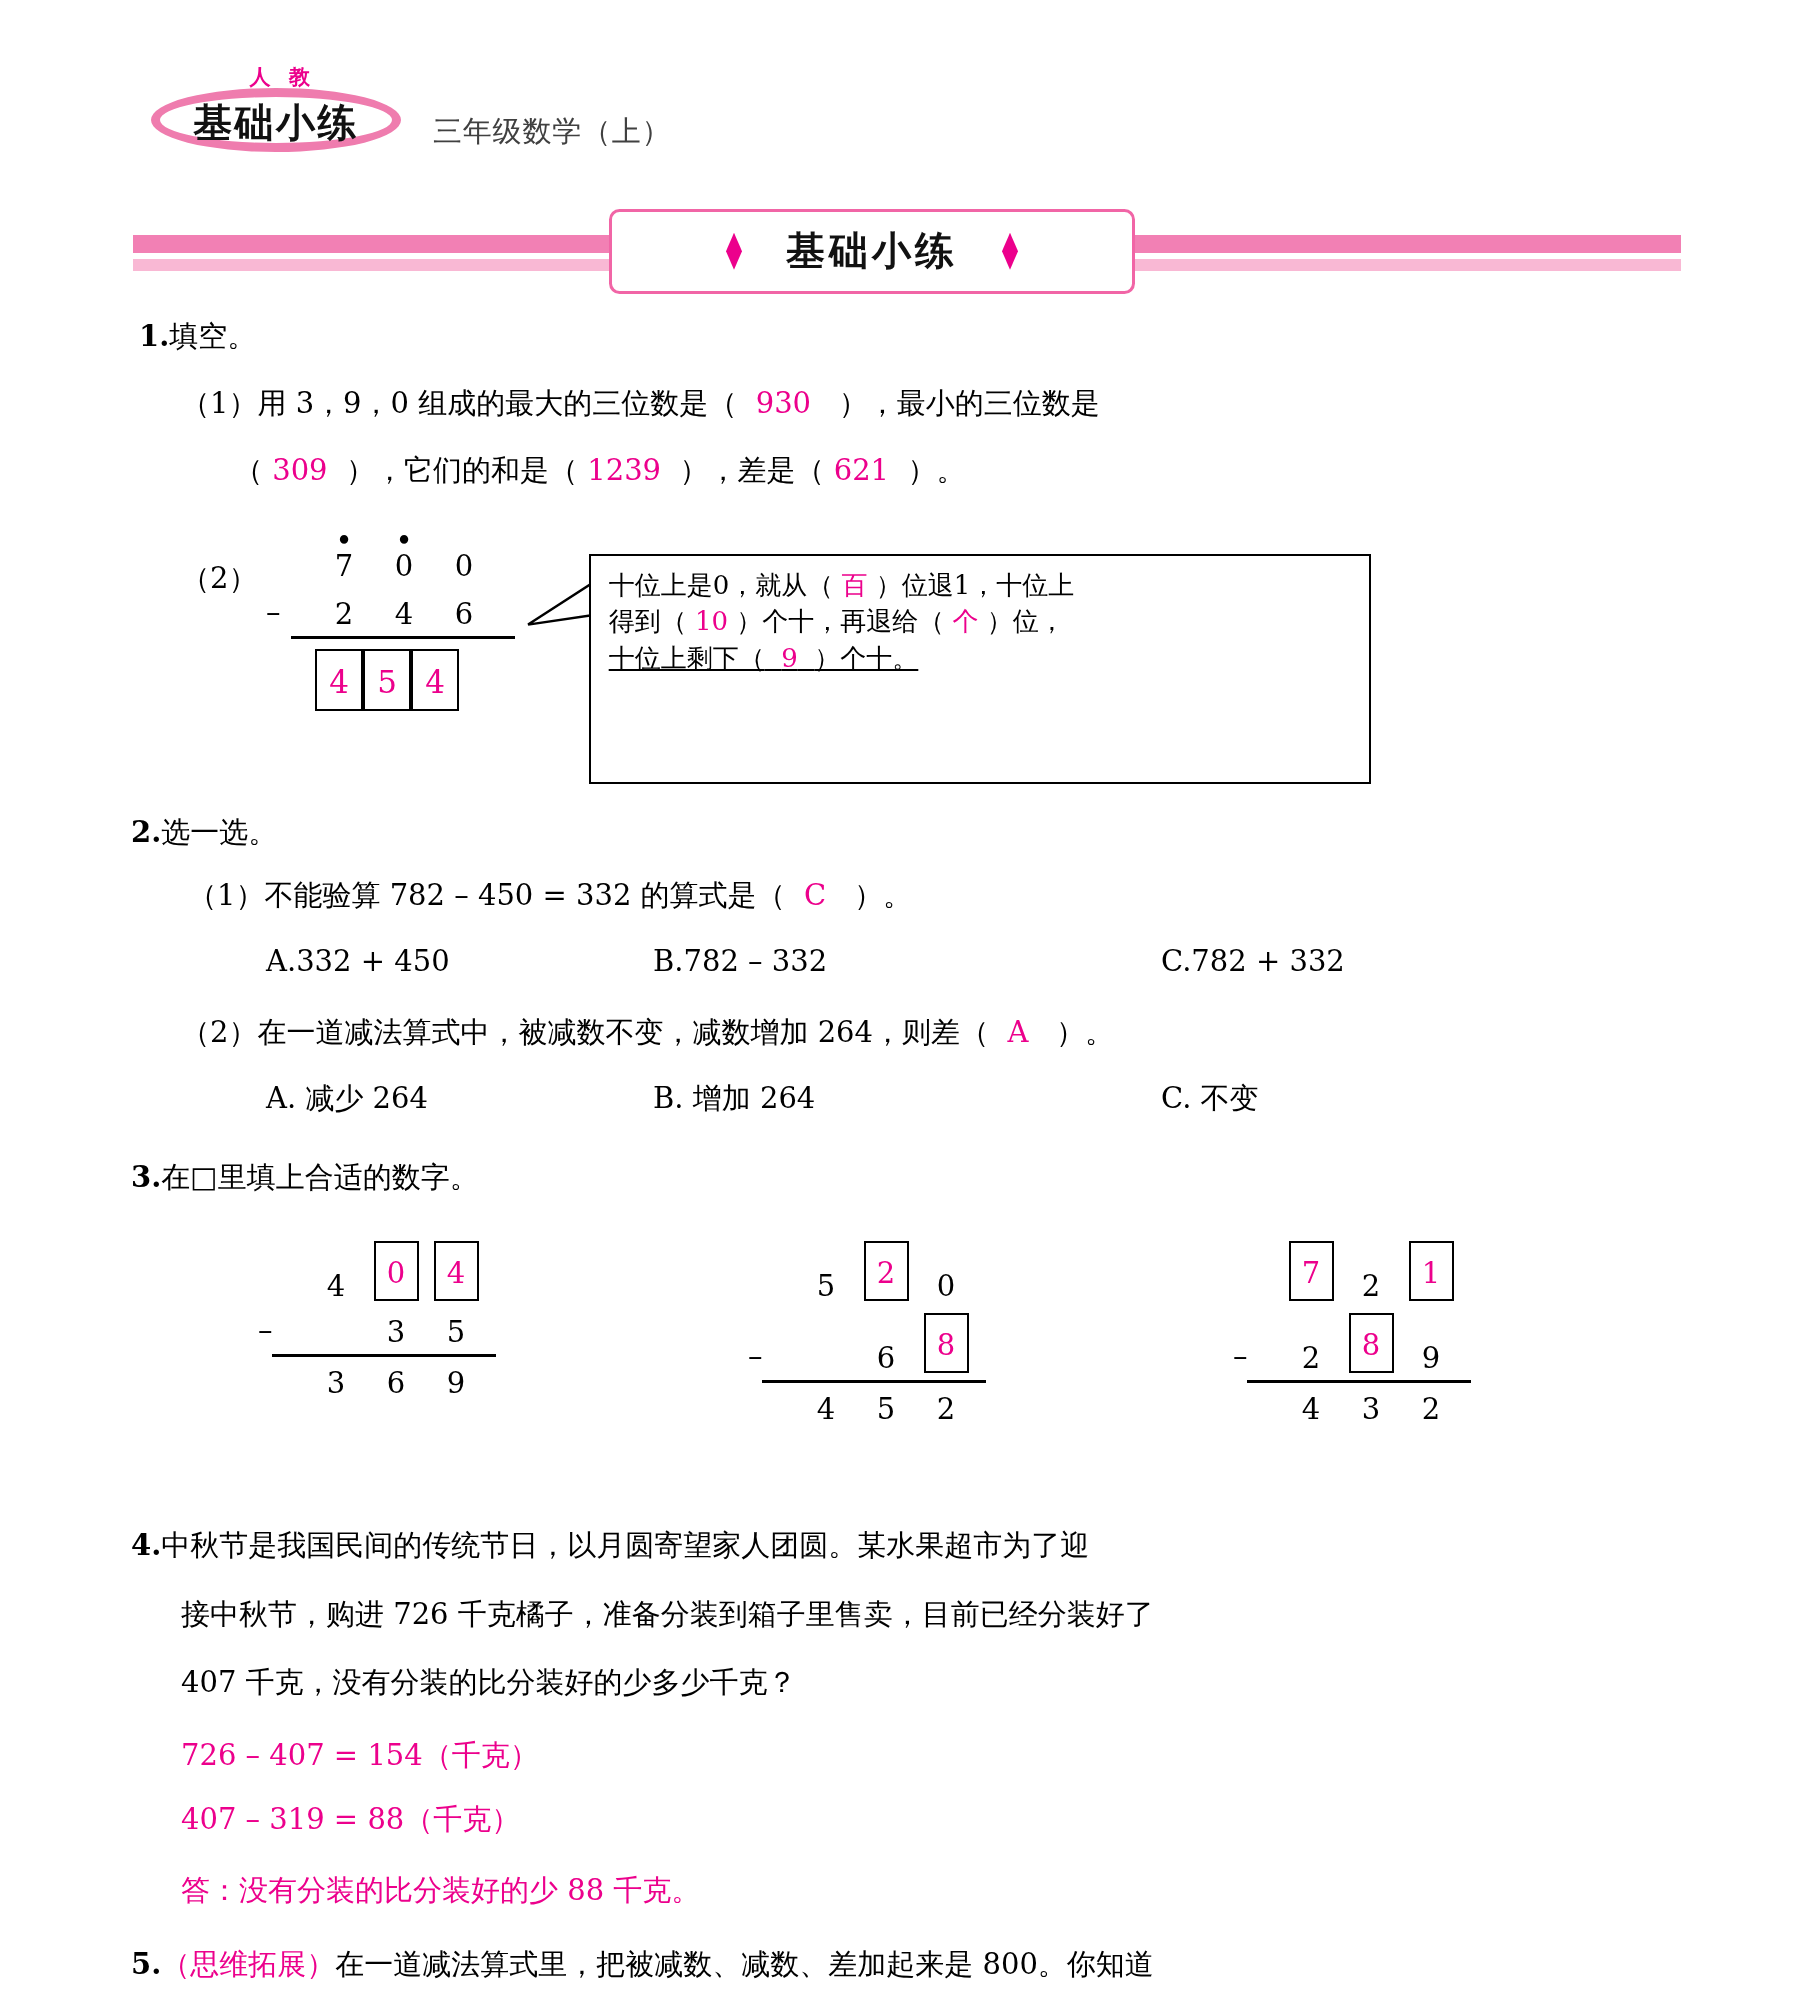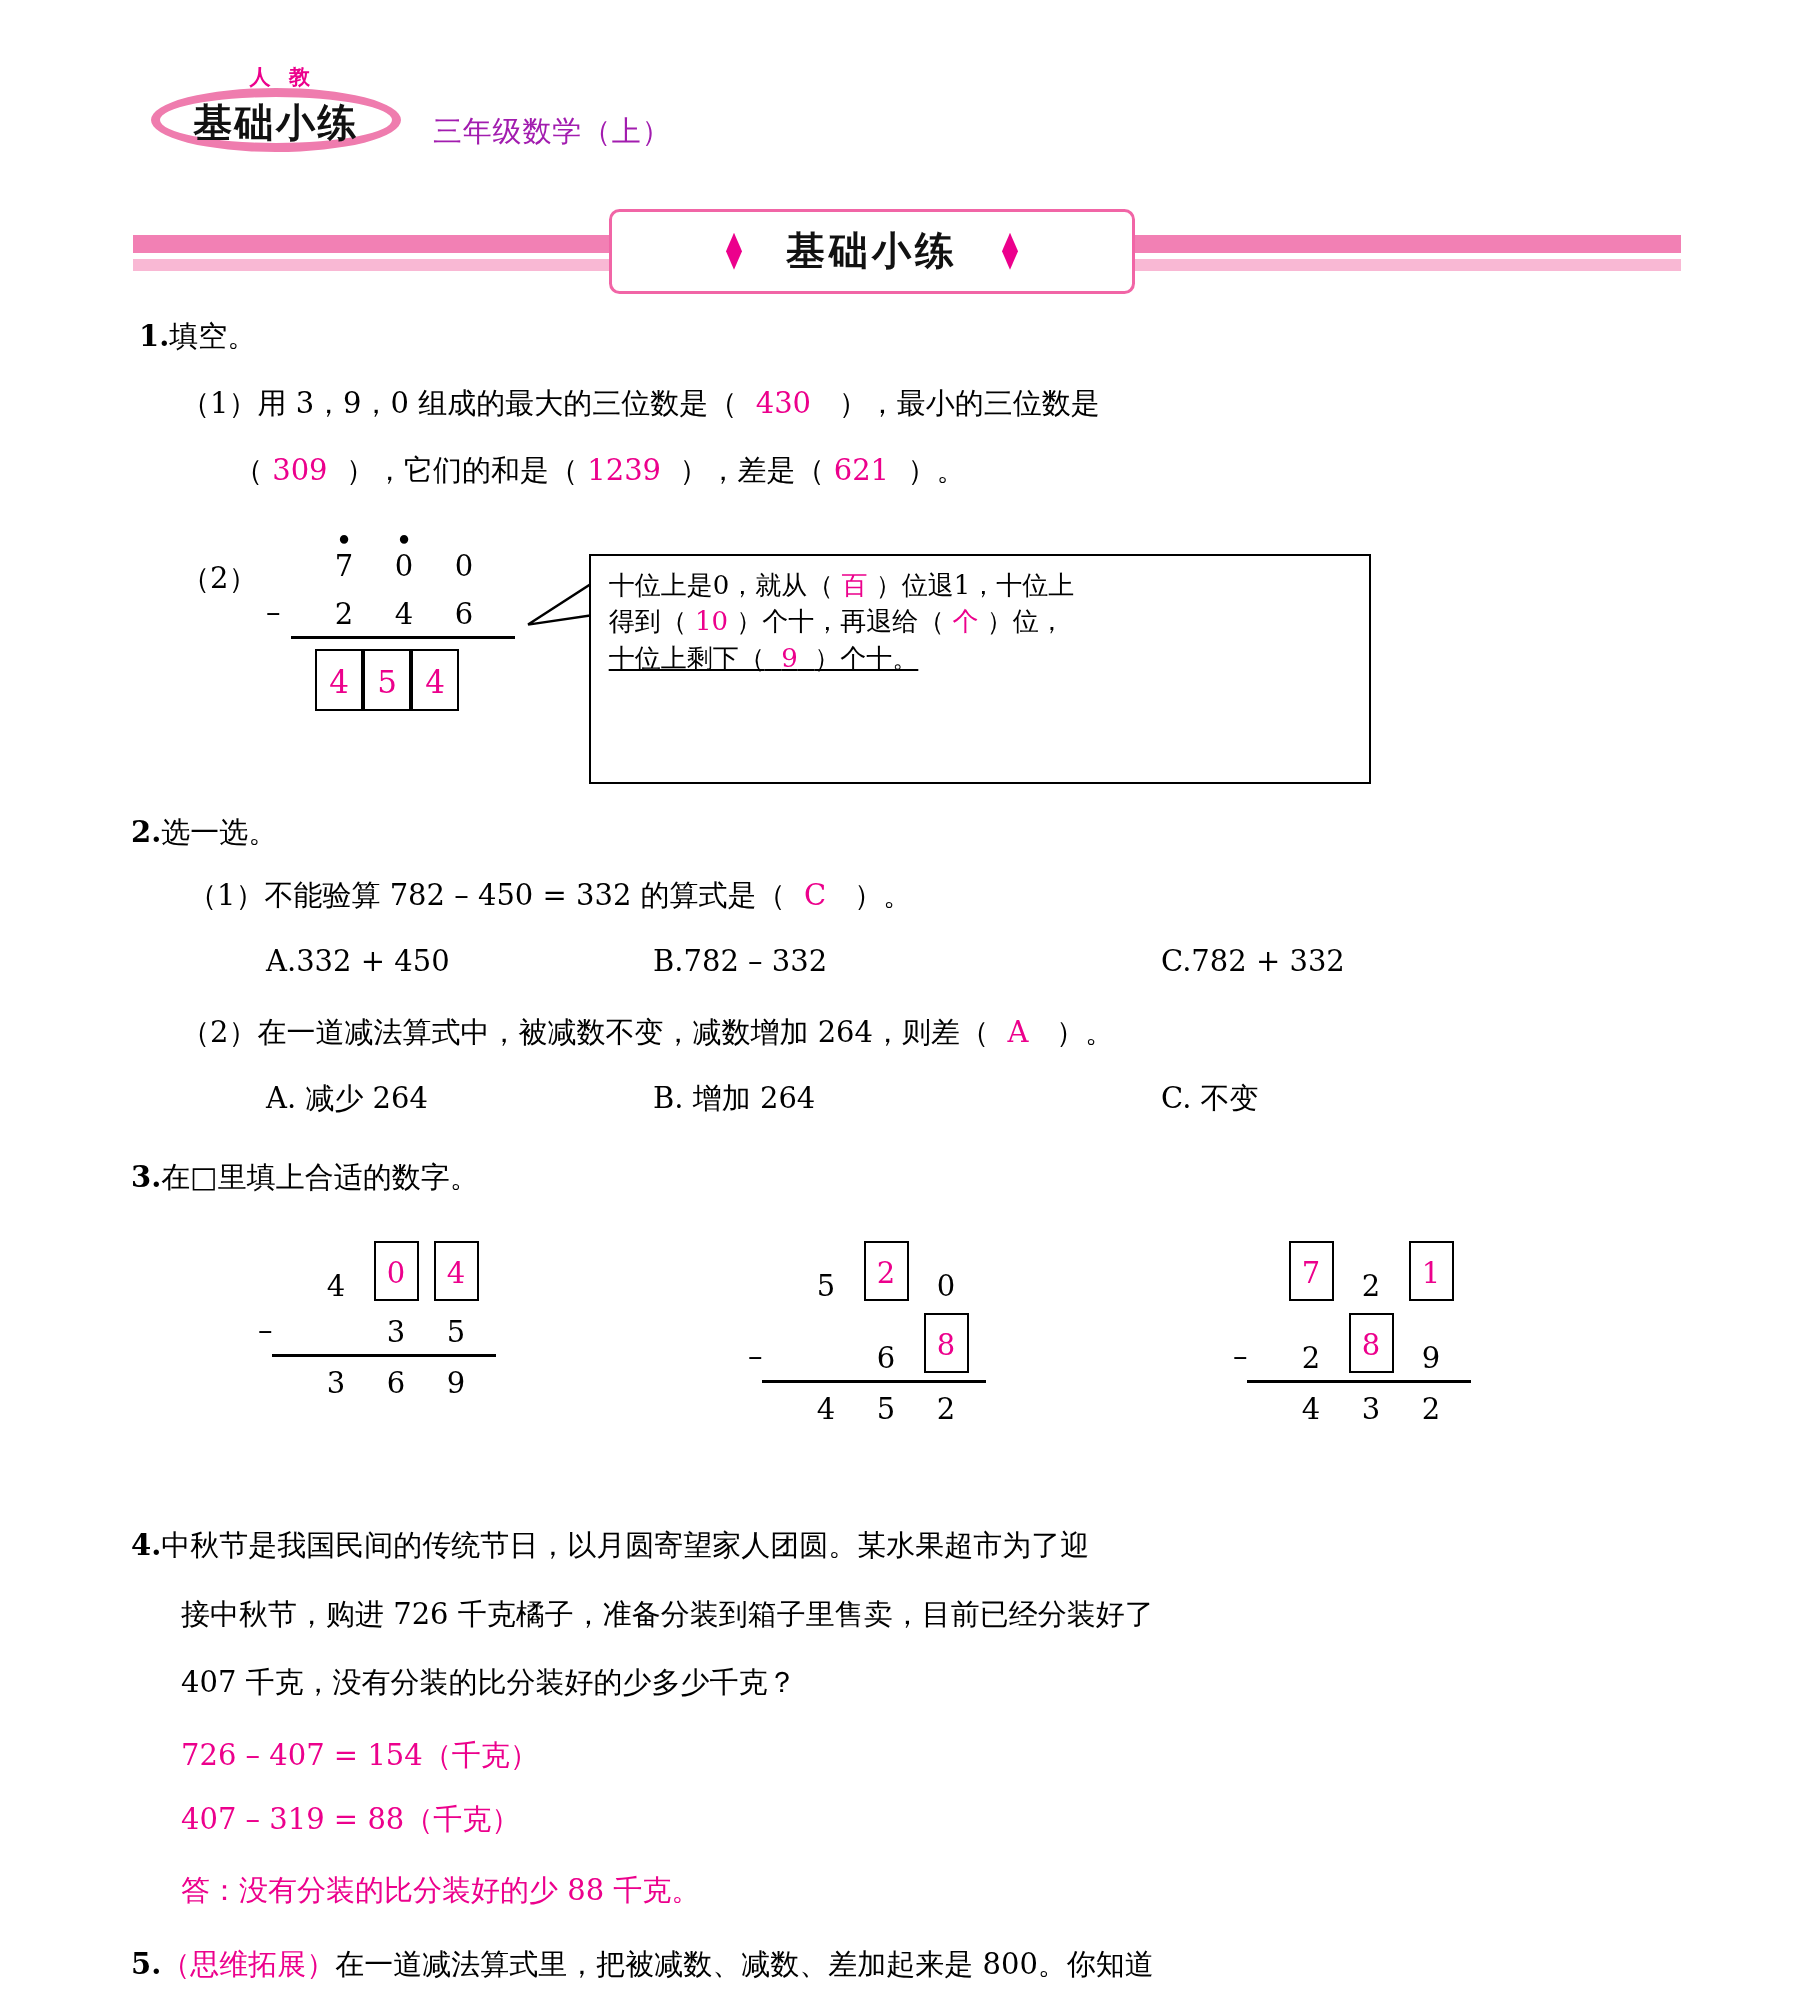--- a/index.html
+++ b/index.html
@@ -23,21 +23,21 @@
     position:absolute;left:87px;top:11.3px;width:105px;text-align:center;
     color:#ec008c;font-weight:bold;font-size:21px;letter-spacing:5.6px;
     font-family:"DejaVu Sans","Liberation Sans",sans-serif;
   }
   .logo-main{
     position:absolute;left:0px;top:44px;width:266px;text-align:center;
     font-size:39px;font-weight:bold;color:#111;letter-spacing:2.4px;
     font-family:"DejaVu Serif","Liberation Serif",serif;
   }
   .hdr-sub{
-    position:absolute;left:433px;top:60px;font-size:29px;color:#a21caf;
+    position:absolute;left:433px;top:60px;font-size:29px;color:#404040;
     letter-spacing:0.8px;
   }
 
   
   .titlebar{position:absolute;left:133px;top:220px;width:1548px;height:56px;}
   .bar-dark{position:absolute;left:0;top:15.3px;width:1548px;height:17.7px;background:#f280b4;}
   .bar-light{position:absolute;left:0;top:39px;width:1548px;height:12px;background:#f9b8d4;}
   .title-plate{
     position:absolute;left:476px;top:-11.3px;width:520px;height:79px;
     background:#fff;border:3.2px solid #f165a6;border-radius:10.5px;
@@ -95,21 +95,21 @@
       <span class="title-text">基础小练</span>
       <span class="dia"></span>
     </div>
   </div>
 
   <div class="q" style="left:131px;top:318px;margin-left:8px;">
     <b>1.</b><span>填空。</span>
   </div>
 
   <div class="q" style="left:181px;top:385px;">
-    <span>（1）</span><span>用 3，9，0 组成的最大的三位数是（</span><span class="ans">&nbsp;&nbsp;</span><span class="ans">430</span><span>&nbsp;&nbsp;&nbsp;</span><span>），最小的三位数是</span>
+    <span>（1）</span><span>用 3，9，0 组成的最大的三位数是（</span><span class="ans">&nbsp;&nbsp;</span><span class="ans">930</span><span>&nbsp;&nbsp;&nbsp;</span><span>），最小的三位数是</span>
   </div>
 
   <div class="q" style="left:234px;top:452px;">
     <span>（</span><span>&nbsp;</span><span class="ans">309</span><span>&nbsp;&nbsp;</span><span>），它们的和是（</span><span>&nbsp;</span><span class="ans">1239</span><span>&nbsp;&nbsp;</span><span>），差是（</span><span>&nbsp;</span><span class="ans">621</span><span>&nbsp;&nbsp;</span><span>）。</span>
   </div>
 
   <div class="q" style="left:181px;top:560px;">（2）</div>
 
   <div class="vcalc" style="left:266px;top:537px;">
     <div class="vrow">

